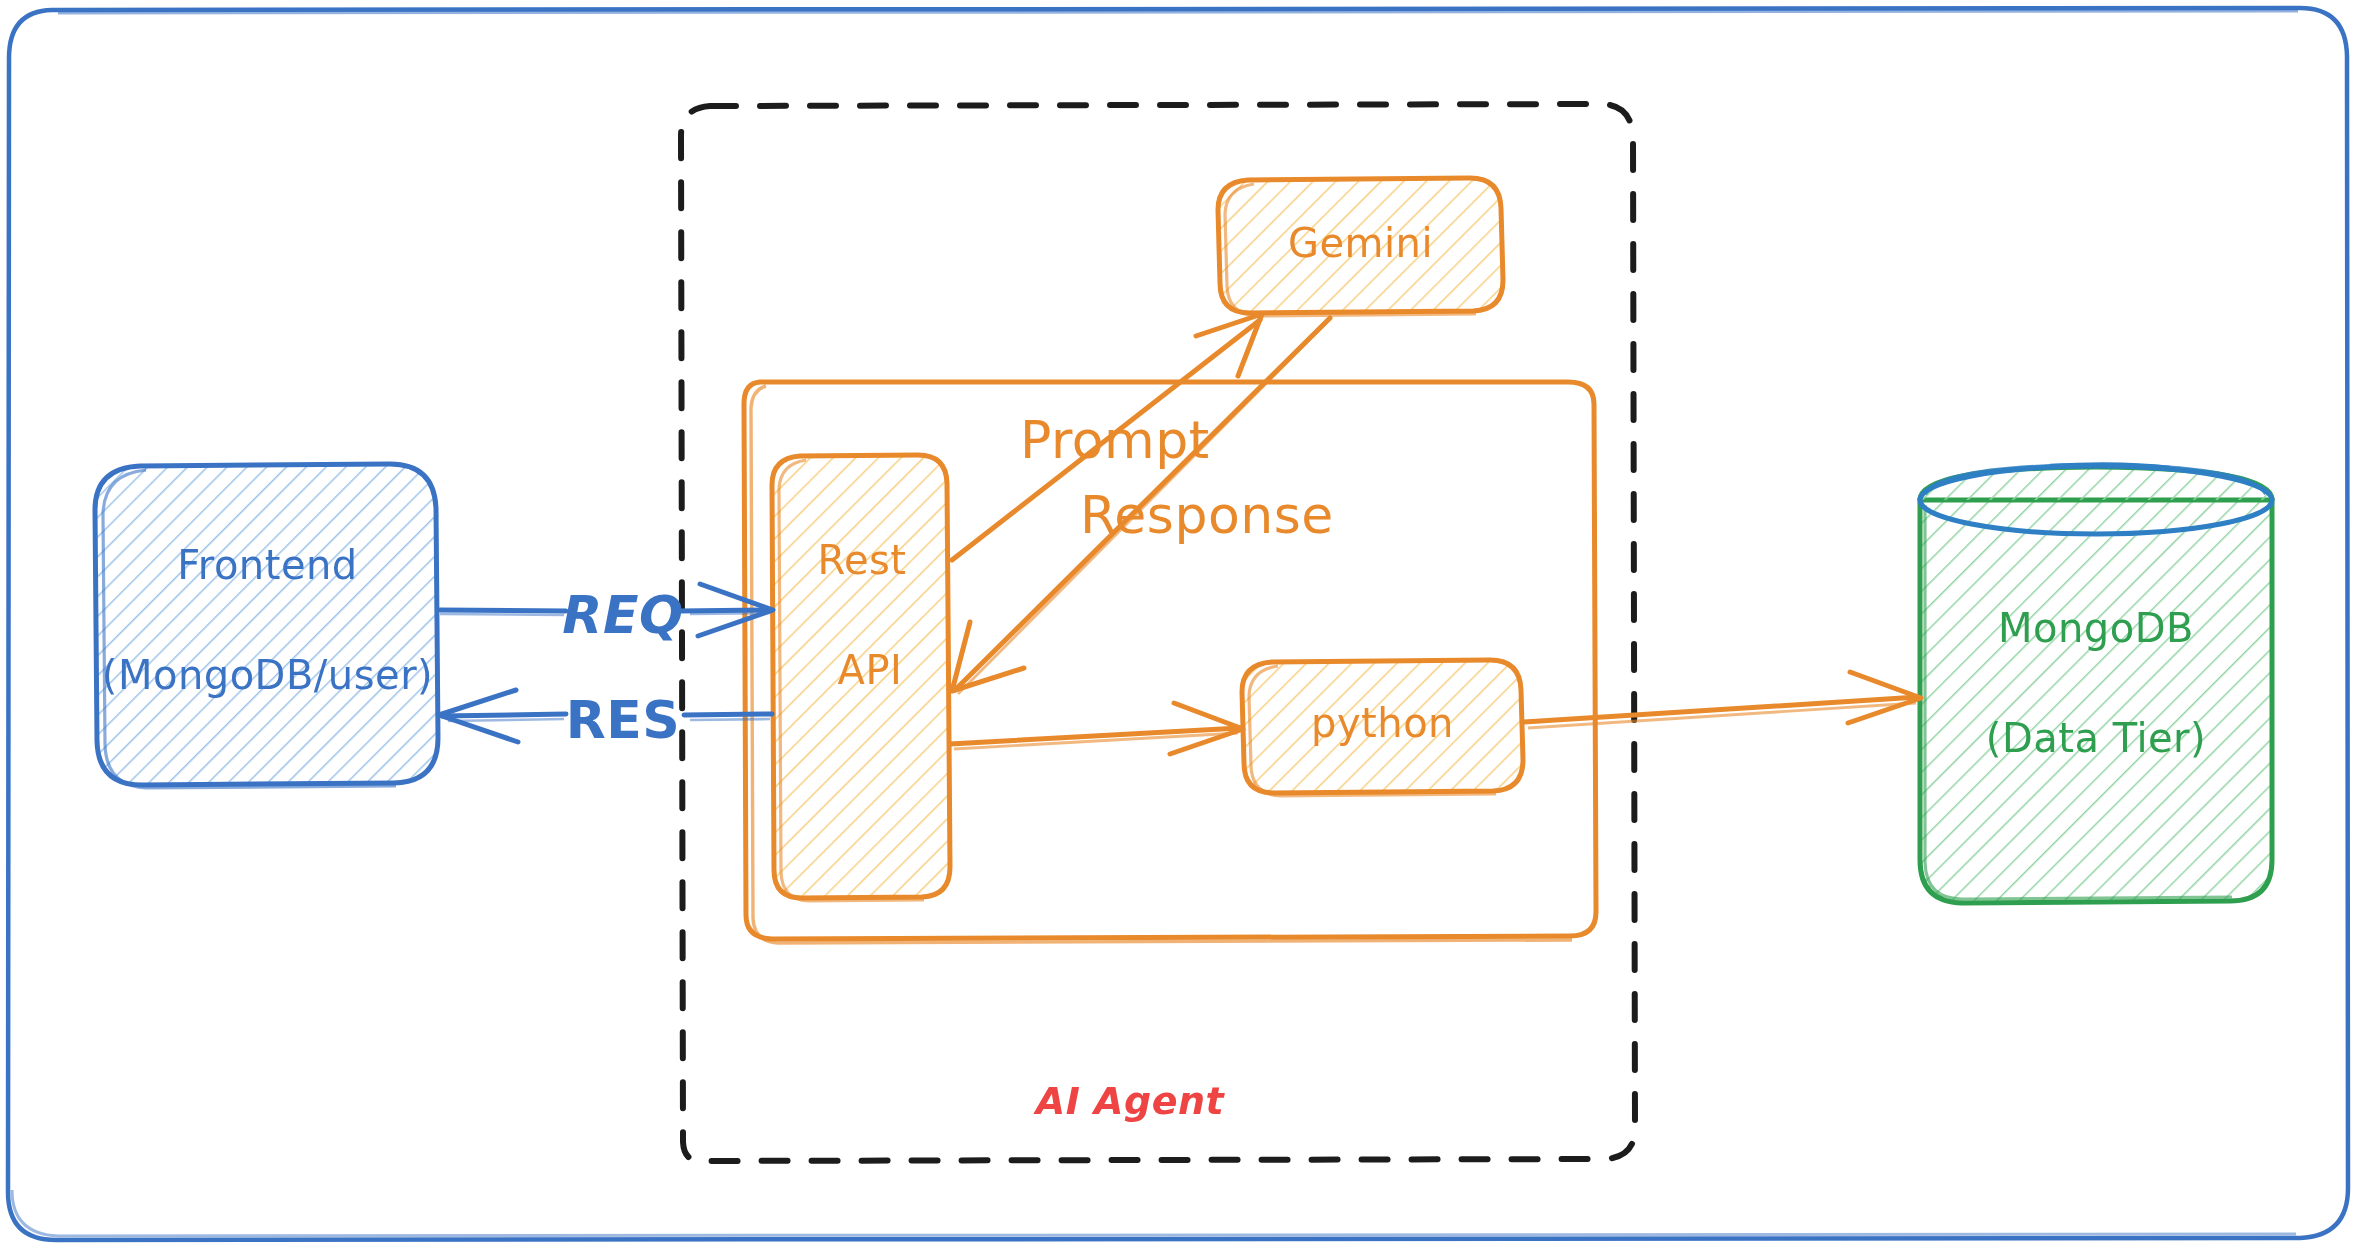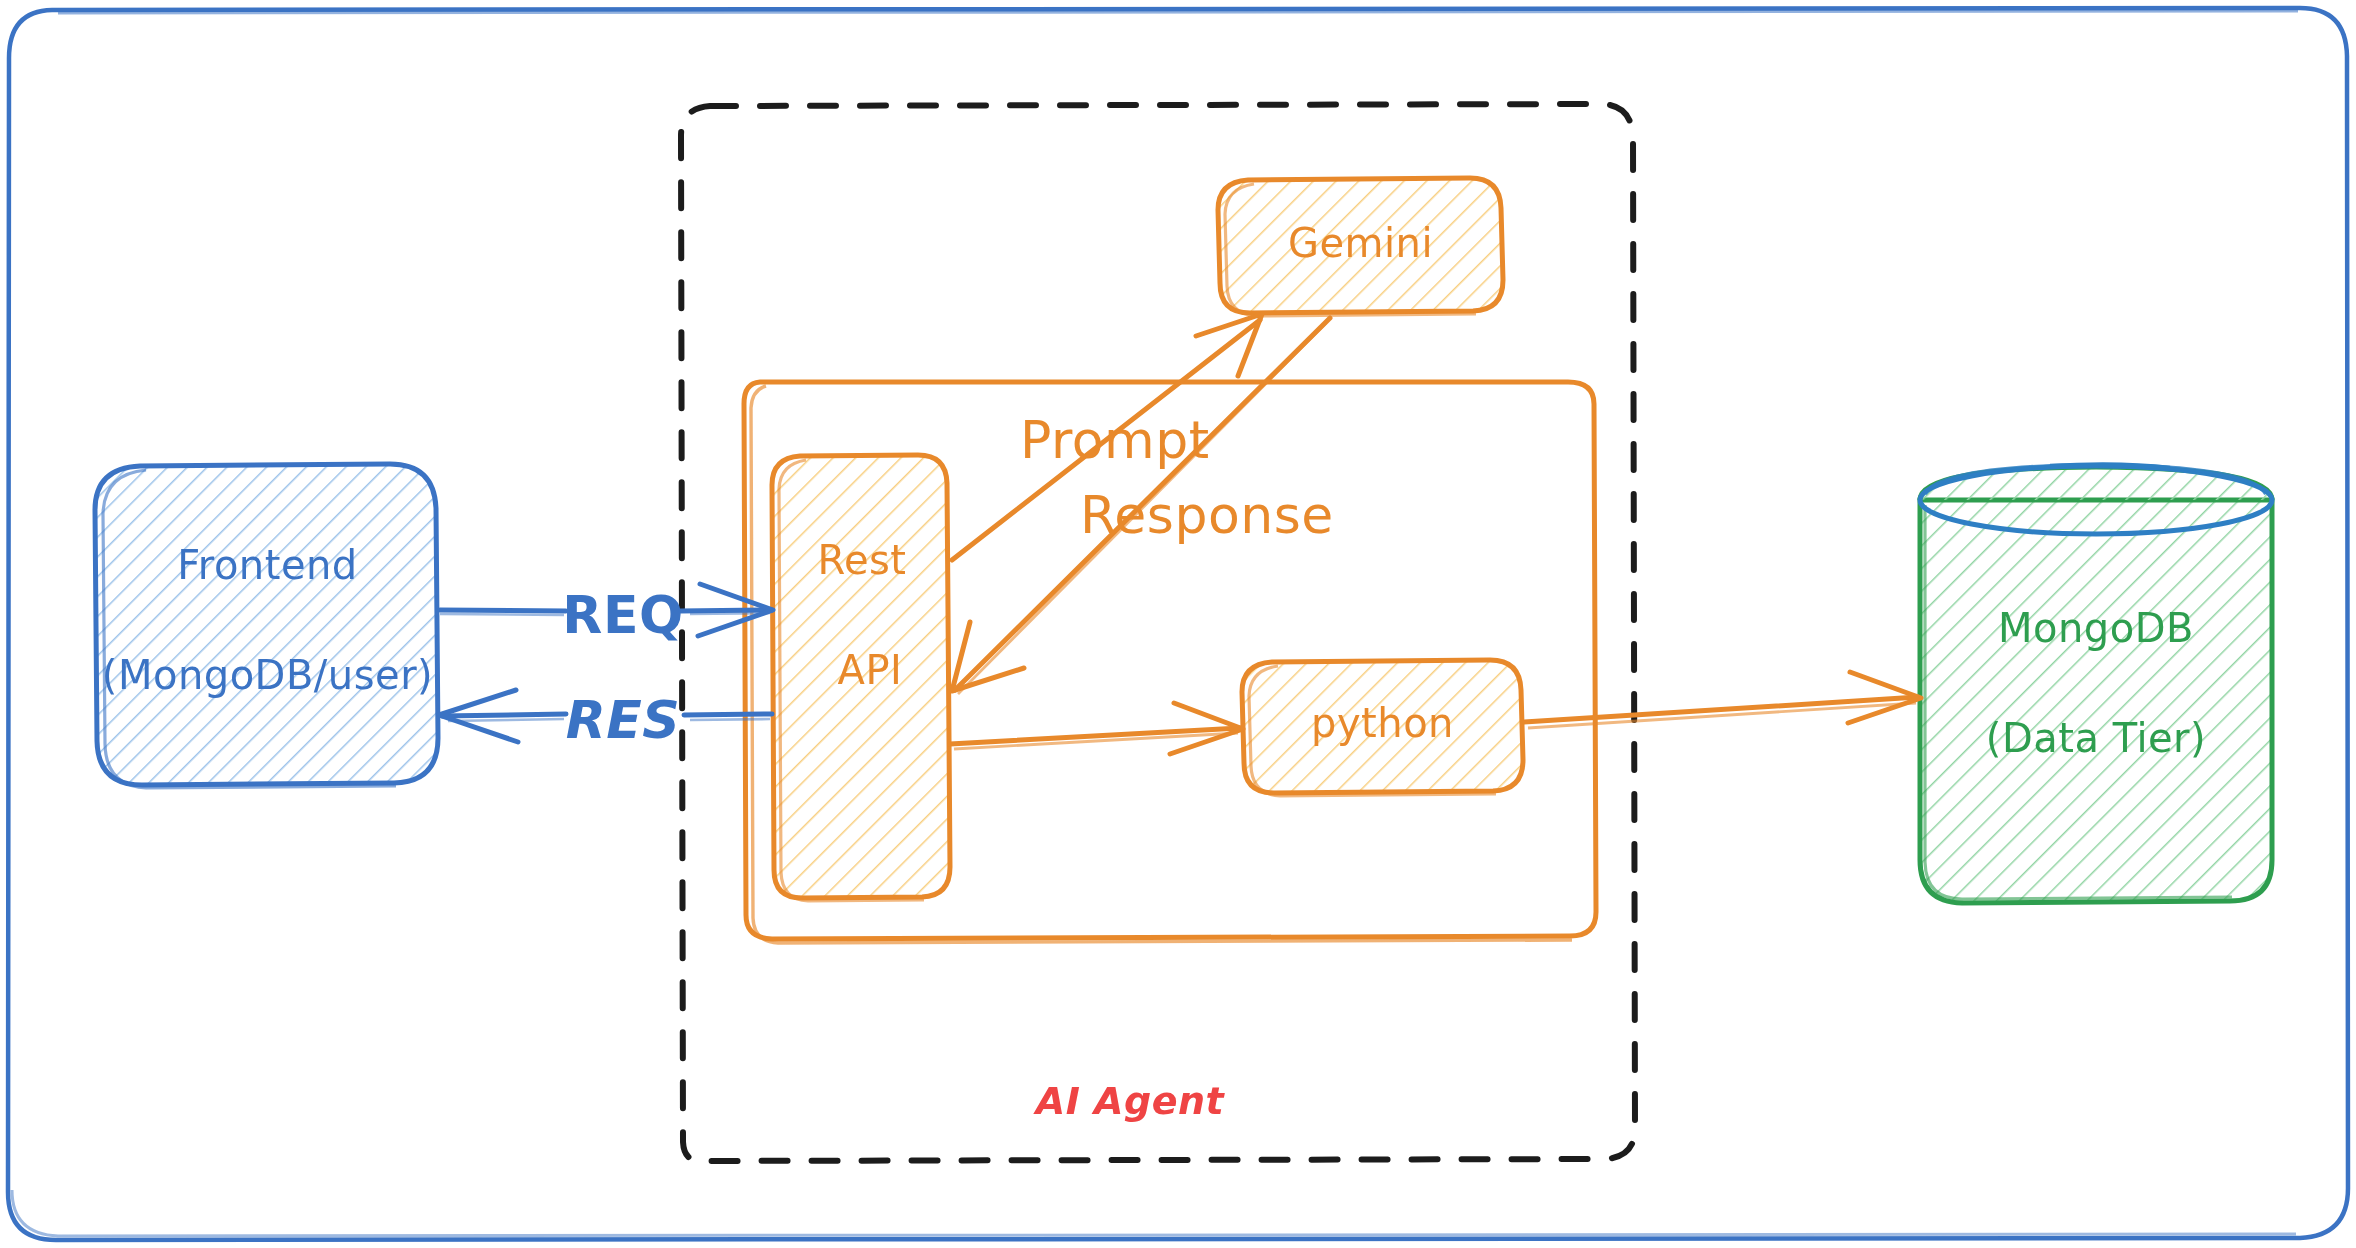--- a/index.html
+++ b/index.html
@@ -162,23 +162,23 @@
   <div class="lbl node-text lbl-orange" style="left:772px; top:540px; width:180px;">Rest</div>
   <div class="lbl node-text lbl-orange" style="left:772px; top:650px; width:180px;margin-left:8px;">API</div>
 
   <div class="lbl node-text lbl-orange" style="left:1218px; top:223px; width:285px;">Gemini</div>
 
   <div class="lbl node-text lbl-orange" style="left:1242px; top:703px; width:281px;">python</div>
 
   <div class="lbl node-text lbl-green" style="left:1920px; top:608px; width:352px;">MongoDB</div>
   <div class="lbl node-text lbl-green" style="left:1920px; top:718px; width:352px;">(Data Tier)</div>
 
-  <div class="lbl edge-text lbl-blue" style="left:560px; top:585px; width:126px; font-weight:700;">REQ</div>
+  <div class="lbl edge-text lbl-blue" style="left:560px; top:585px; width:126px; font-weight:700;font-style:italic;">REQ</div>
 
-  <div class="lbl edge-text lbl-blue" style="left:560px; top:690px; width:126px; font-weight:700;font-style:italic;">RES</div>
+  <div class="lbl edge-text lbl-blue" style="left:560px; top:690px; width:126px; font-weight:700;">RES</div>
 
   <div class="lbl edge-text lbl-orange" style="left:1020px; top:410px; width:180px;">Prompt</div>
 
   <div class="lbl edge-text lbl-orange" style="left:1080px; top:485px; width:230px;">Response</div>
 
   <div class="lbl group-text lbl-black" style="left:1010px; top:1060px; width:240px;">AI Agent</div>
 
 </div>
 
 </body></html>

